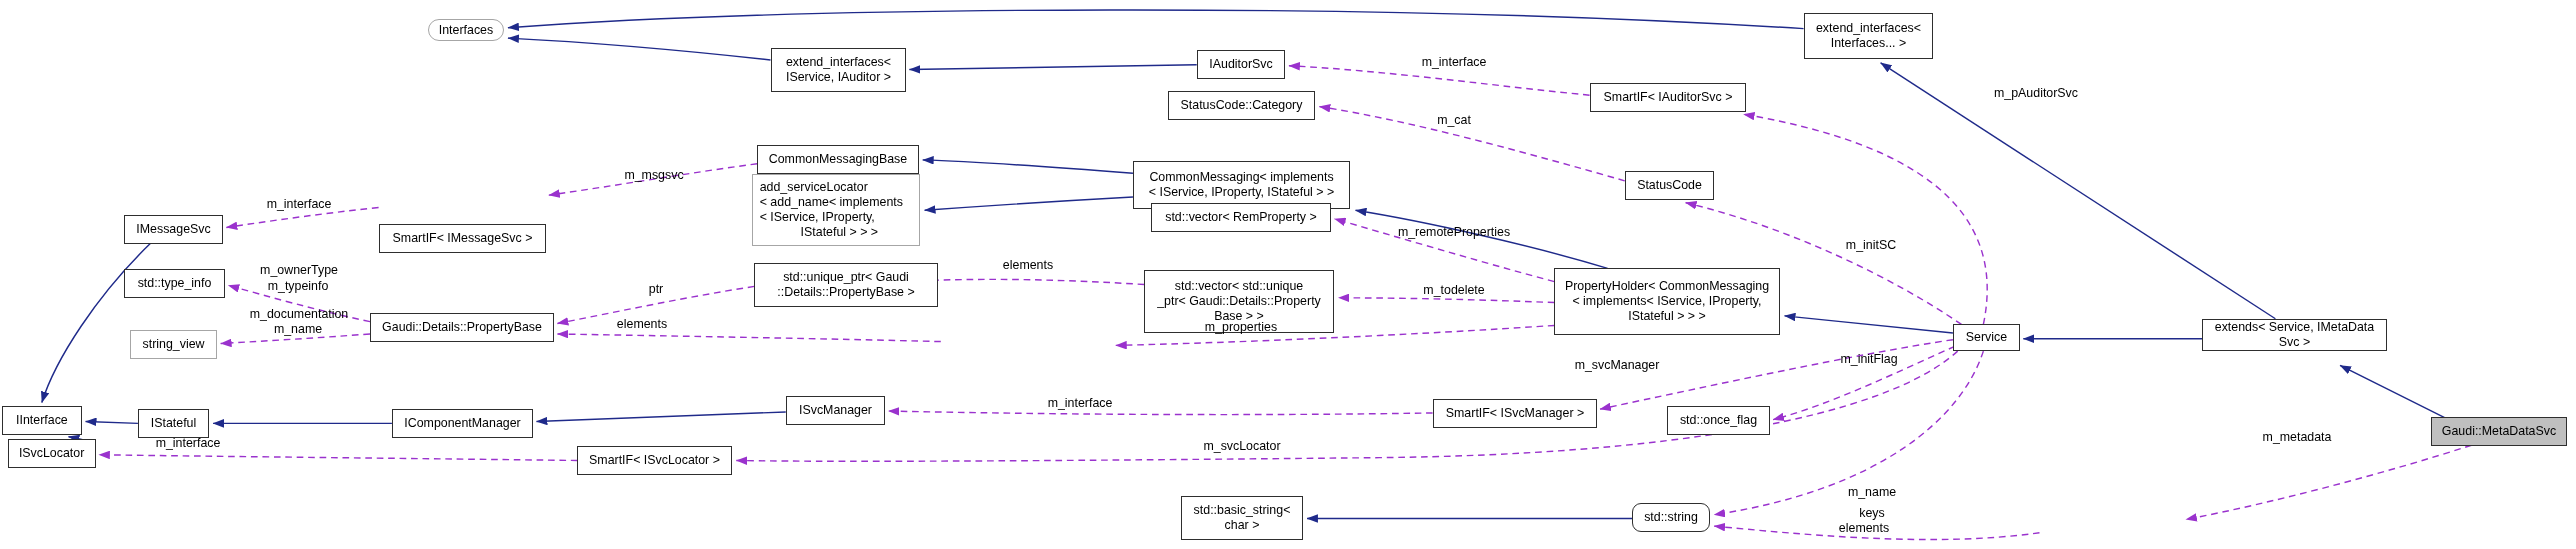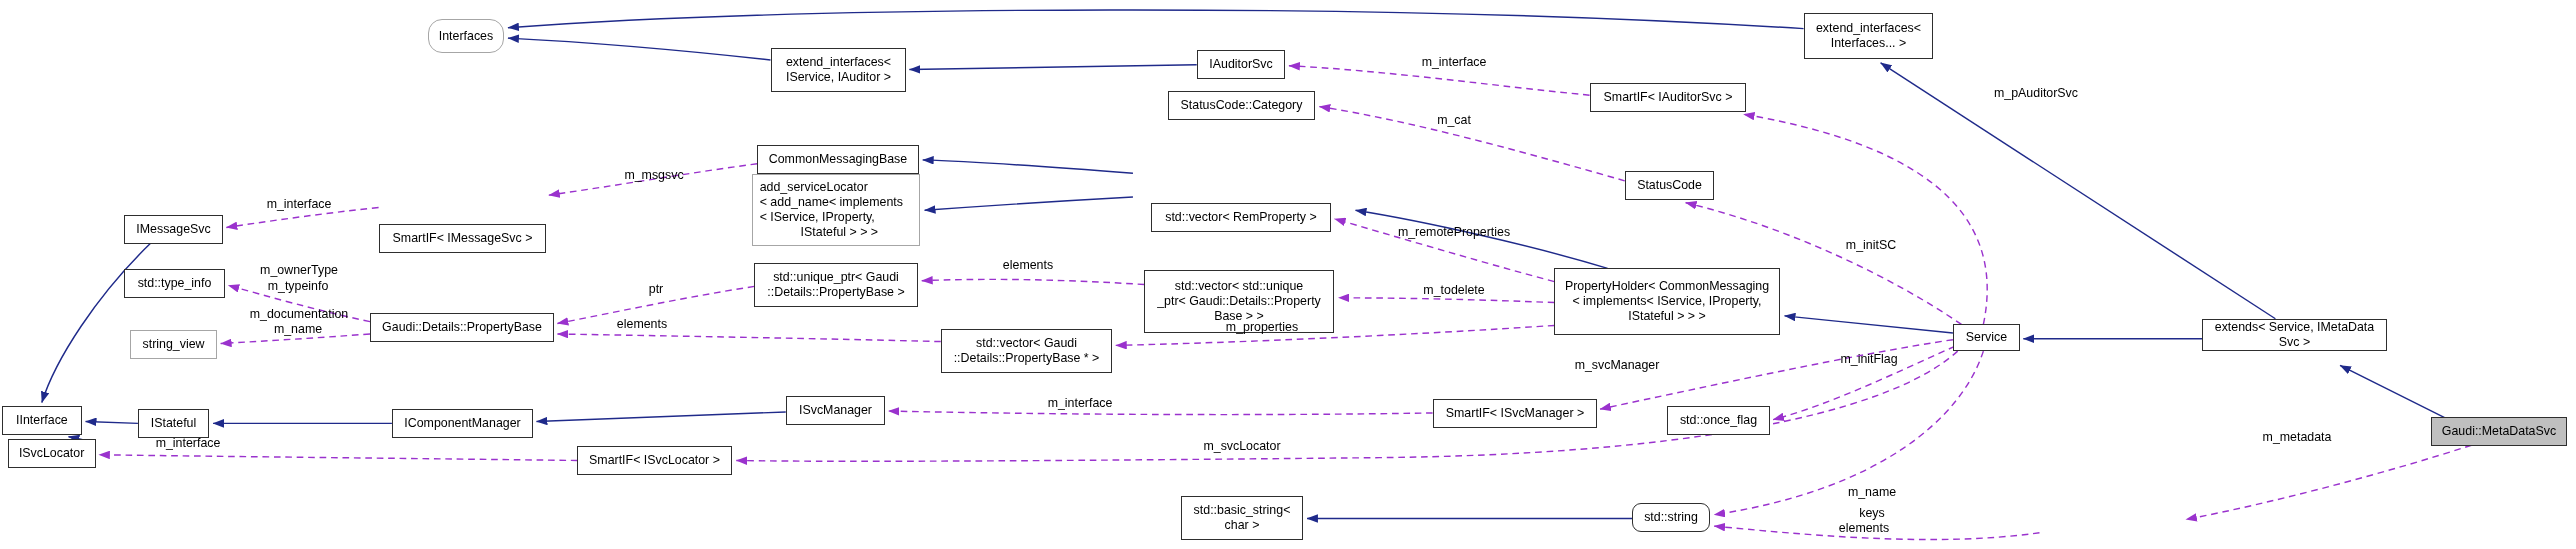--- a/index.html
+++ b/index.html
@@ -85,21 +85,21 @@
         <path d="M 2053,357 C 1952,372 1800,405 1682,430" class="edge usage" marker-end="url(#arrow-use)" data-name="edge-use-m-svcmanager"></path>
         <path d="M 1506,434 C 1330,437 1120,436 934,432" class="edge usage" marker-end="url(#arrow-use)" data-name="edge-use-m-interface-isvcmanager"></path>
         <path d="M 2058,369 C 1980,440 1750,478 1450,481 C 1150,484 900,486 774,484" class="edge usage" marker-end="url(#arrow-use)" data-name="edge-use-m-svclocator"></path>
         <path d="M 607,484 C 450,482 250,480 104,478" class="edge usage" marker-end="url(#arrow-use)" data-name="edge-use-m-interface-isvclocator"></path>
         <path d="M 2085,369 C 2062,440 1975,515 1802,541" class="edge usage" marker-end="url(#arrow-use)" data-name="edge-use-m-name"></path>
         <path d="M 2144,560 C 2030,576 1888,561 1802,553" class="edge usage" marker-end="url(#arrow-use)" data-name="edge-use-keys-elements"></path>
         <path d="M 2598,468 C 2508,497 2392,528 2298,546" class="edge usage" marker-end="url(#arrow-use)" data-name="edge-use-m-metadata"></path>
       </g>
   </svg>
 
-<div class="node gray" data-name="class-node-interfaces" style="left: 428px; top: 19px; width: 76px; height: 34px; border-radius: 14px;">
+<div class="node gray" data-name="class-node-interfaces" style="left: 428px; top: 19px; width: 76px; height: 22px; border-radius: 14px;">
       <div class="line" data-name="class-node-label">Interfaces</div>
     </div>
     <div class="node normal" data-name="class-node-extend-interfaces-service-auditor" style="left: 771px; top: 48px; width: 135px; height: 44px;">
       <div class="line" data-name="class-node-label">extend_interfaces&lt;</div>
       <div class="line" data-name="class-node-label">IService, IAuditor &gt;</div>
     </div>
     <div class="node normal" data-name="class-node-iauditorsvc" style="left: 1197px; top: 50px; width: 88px; height: 28.5px;">
       <div class="line" data-name="class-node-label">IAuditorSvc</div>
     </div>
     <div class="node normal" data-name="class-node-smartif-iauditorsvc" style="left: 1590px; top: 83px; width: 156px; height: 28.5px;">
@@ -107,20 +107,24 @@
     </div>
     <div class="node normal" data-name="class-node-extend-interfaces-variadic" style="left: 1804px; top: 13.3px; width: 129px; height: 46px;">
       <div class="line" data-name="class-node-label">extend_interfaces&lt;</div>
       <div class="line" data-name="class-node-label">Interfaces... &gt;</div>
     </div>
     <div class="node normal" data-name="class-node-statuscode-category" style="left: 1168px; top: 91px; width: 147px; height: 28.5px;">
       <div class="line" data-name="class-node-label">StatusCode::Category</div>
     </div>
     <div class="node normal" data-name="class-node-commonmessagingbase" style="left: 757px; top: 145px; width: 162px; height: 28.5px;">
       <div class="line" data-name="class-node-label">CommonMessagingBase</div>
+    </div>
+    <div class="node normal" data-name="class-node-commonmessaging" style="left: 1133px; top: 161px; width: 217px; height: 48px;">
+      <div class="line" data-name="class-node-label">CommonMessaging&lt; implements</div>
+      <div class="line" data-name="class-node-label">&lt; IService, IProperty, IStateful &gt; &gt;</div>
     </div>
     <div class="node normal" data-name="class-node-statuscode" style="left: 1625px; top: 171px; width: 89px; height: 28.5px;">
       <div class="line" data-name="class-node-label">StatusCode</div>
     </div>
     <div class="node gray" data-name="class-node-add-servicelocator" style="left: 752px; top: 174px; width: 168px; height: 72px;">
       <div class="line" data-name="class-node-label">add_serviceLocator</div>
       <div class="line" data-name="class-node-label">&lt; add_name&lt; implements</div>
       <div class="line" data-name="class-node-label">&lt; IService, IProperty,</div>
       <div class="line" data-name="class-node-label">IStateful &gt; &gt; &gt;</div>
     </div>
@@ -132,35 +136,31 @@
     </div>
     <div class="node normal" data-name="class-node-std-type-info" style="left: 124px; top: 269px; width: 101px; height: 28.5px;">
       <div class="line" data-name="class-node-label">std::type_info</div>
     </div>
     <div class="node gray" data-name="class-node-string-view" style="left: 130px; top: 330px; width: 87px; height: 28.5px;">
       <div class="line" data-name="class-node-label">string_view</div>
     </div>
     <div class="node normal" data-name="class-node-propertybase" style="left: 370px; top: 313px; width: 184px; height: 28.5px;">
       <div class="line" data-name="class-node-label">Gaudi::Details::PropertyBase</div>
     </div>
-    <div class="node normal" data-name="class-node-std-unique-ptr-propertybase" style="left: 754px; top: 263px; width: 164px; height: 44px;">
+    <div class="node normal" data-name="class-node-std-unique-ptr-propertybase" style="left: 754px; top: 263px; width: 184px; height: 44px;">
       <div class="line" data-name="class-node-label">std::unique_ptr&lt; Gaudi</div>
       <div class="line" data-name="class-node-label">::Details::PropertyBase &gt;</div>
     </div>
     <div class="node normal" data-name="class-node-vector-remproperty" style="left: 1151px; top: 203px; width: 180px; height: 28.5px;">
       <div class="line" data-name="class-node-label">std::vector&lt; RemProperty &gt;</div>
     </div>
     <div class="node normal" data-name="class-node-vector-unique-ptr" style="left: 1144px; top: 270px; width: 190px; height: 63px;">
       <div class="line" data-name="class-node-label">std::vector&lt; std::unique</div>
       <div class="line" data-name="class-node-label">_ptr&lt; Gaudi::Details::Property</div>
       <div class="line" data-name="class-node-label">Base &gt; &gt;</div>
-    </div>
-    <div class="node normal" data-name="class-node-vector-propertybase-ptr" style="left: 941px; top: 329px; width: 171px; height: 44px;">
-      <div class="line" data-name="class-node-label">std::vector&lt; Gaudi</div>
-      <div class="line" data-name="class-node-label">::Details::PropertyBase * &gt;</div>
     </div>
     <div class="node normal" data-name="class-node-propertyholder" style="left: 1554px; top: 268px; width: 226px; height: 67px;">
       <div class="line" data-name="class-node-label">PropertyHolder&lt; CommonMessaging</div>
       <div class="line" data-name="class-node-label">&lt; implements&lt; IService, IProperty,</div>
       <div class="line" data-name="class-node-label">IStateful &gt; &gt; &gt;</div>
     </div>
     <div class="node normal" data-name="class-node-service" style="left: 1953px; top: 324px; width: 67px; height: 27px;">
       <div class="line" data-name="class-node-label">Service</div>
     </div>
     <div class="node normal" data-name="class-node-extends-service-imetadatasvc" style="left: 2202px; top: 319px; width: 185px; height: 32px;">
@@ -209,21 +209,21 @@
     <div class="edge-label" data-name="edge-label-use-m-interface-imessagesvc" style="left: 299px; top: 197px;">m_interface</div>
     <div class="edge-label" data-name="edge-label-use-m-ownertype-typeinfo-0" style="left: 299px; top: 263px;">m_ownerType</div>
     <div class="edge-label" data-name="edge-label-use-m-ownertype-typeinfo-1" style="left: 298px; top: 279px;">m_typeinfo</div>
     <div class="edge-label" data-name="edge-label-use-m-documentation-name-0" style="left: 299px; top: 307px;">m_documentation</div>
     <div class="edge-label" data-name="edge-label-use-m-documentation-name-1" style="left: 298px; top: 322px;">m_name</div>
     <div class="edge-label" data-name="edge-label-use-ptr" style="left: 656px; top: 282px;">ptr</div>
     <div class="edge-label" data-name="edge-label-use-elements-vectorptr" style="left: 642px; top: 317px;">elements</div>
     <div class="edge-label" data-name="edge-label-use-elements-vectorunique" style="left: 1028px; top: 258px;">elements</div>
     <div class="edge-label" data-name="edge-label-use-m-remoteproperties" style="left: 1454px; top: 225px;">m_remoteProperties</div>
     <div class="edge-label" data-name="edge-label-use-m-todelete" style="left: 1454px; top: 283px;">m_todelete</div>
-    <div class="edge-label" data-name="edge-label-use-m-properties" style="left: 1241px; top: 320px; margin-left: 21px;">m_properties</div>
+    <div class="edge-label" data-name="edge-label-use-m-properties" style="left: 1241px; top: 320px;">m_properties</div>
     <div class="edge-label" data-name="edge-label-use-m-initflag" style="left: 1869px; top: 352px;">m_initFlag</div>
     <div class="edge-label" data-name="edge-label-use-m-svcmanager" style="left: 1617px; top: 358px;">m_svcManager</div>
     <div class="edge-label" data-name="edge-label-use-m-interface-isvcmanager" style="left: 1080px; top: 396px;">m_interface</div>
     <div class="edge-label" data-name="edge-label-use-m-svclocator" style="left: 1242px; top: 439px;">m_svcLocator</div>
     <div class="edge-label" data-name="edge-label-use-m-interface-isvclocator" style="left: 188px; top: 436px;">m_interface</div>
     <div class="edge-label" data-name="edge-label-use-m-name" style="left: 1872px; top: 485px;">m_name</div>
     <div class="edge-label" data-name="edge-label-use-keys-elements-0" style="left: 1872px; top: 506px;">keys</div>
     <div class="edge-label" data-name="edge-label-use-keys-elements-1" style="left: 1864px; top: 521px;">elements</div>
     <div class="edge-label" data-name="edge-label-use-m-metadata" style="left: 2297px; top: 430px;">m_metadata</div>
   </div>

